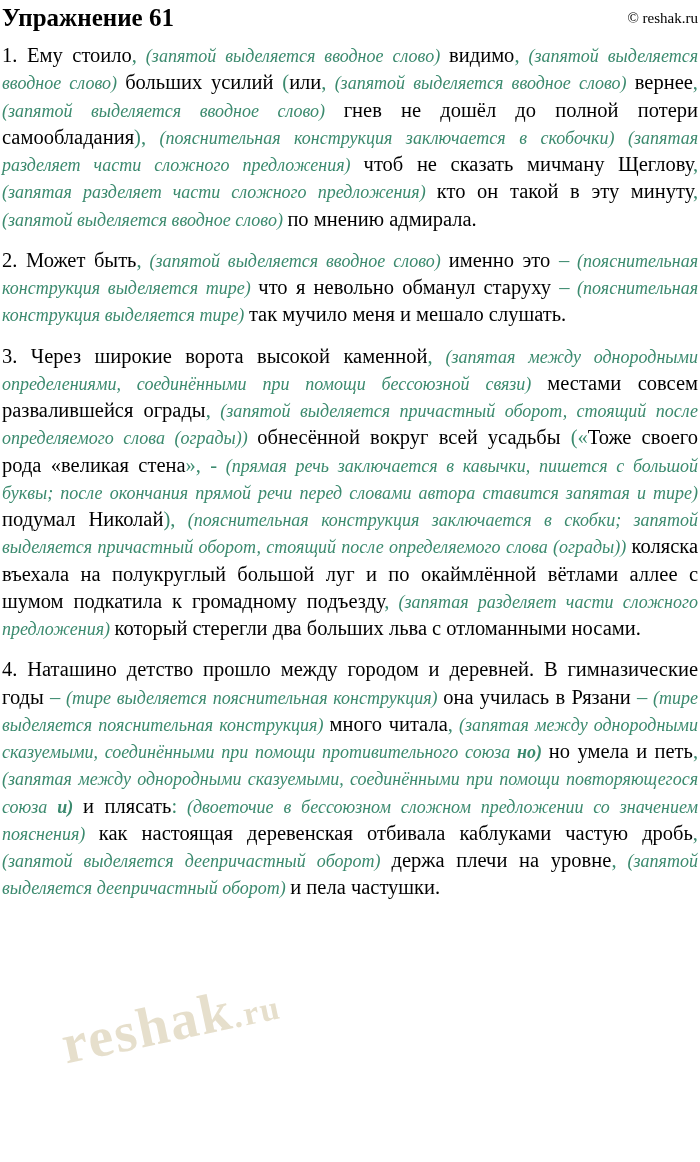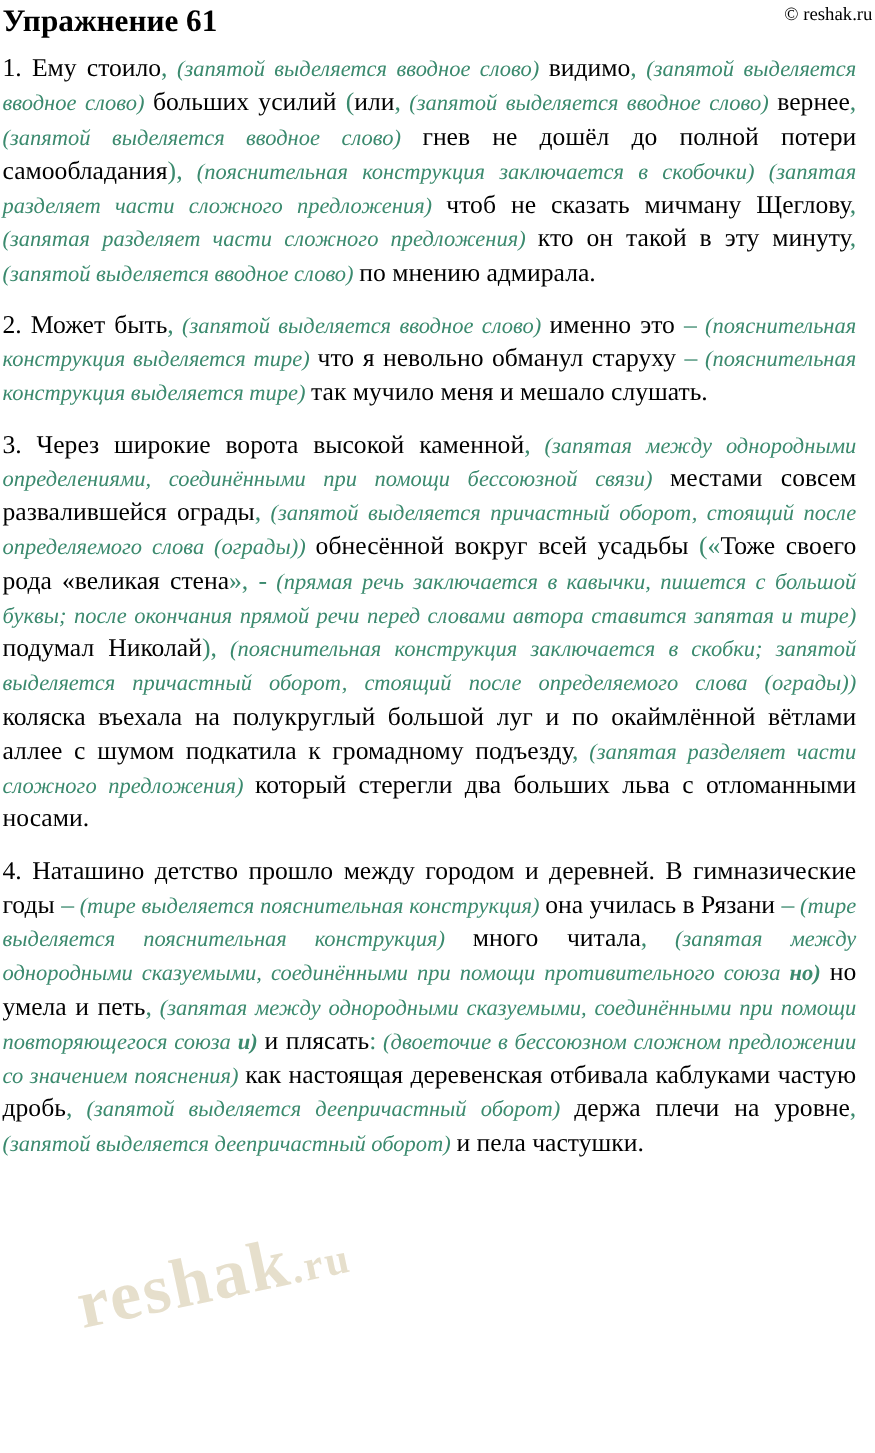--- a/index.html
+++ b/index.html
@@ -16,21 +16,21 @@
     overflow: hidden;
   }
   .page {
     width: 700px;
     padding: 0;
     box-sizing: border-box;
     position: relative;
   }
   .header {
     display: flex;
-    align-items: flex-start;
+    align-items: center;
     justify-content: space-between;
     padding: 4px 2px 0 2px;
   }
   .title {
     font-family: "Liberation Serif", serif;
     font-size: 25px;
     font-weight: bold;
     color: #000;
     letter-spacing: 0px;
   }
@@ -40,21 +40,21 @@
     color: #000000;
     white-space: nowrap;
   }
   .content {
     padding: 0 2px;
   }
   p.para {
     text-align: justify;
     font-size: 20.5px;
     line-height: 1.33;
-    margin: 14px 13px 0 0;
+    margin: 14px 0 0 0;
     text-justify: inter-word;
   }
   p.para:first-child {
     margin-top: 10px;
   }
   .cmt {
     font-style: italic;
     color: #3b8a6e;
     font-size: 18px;
   }

